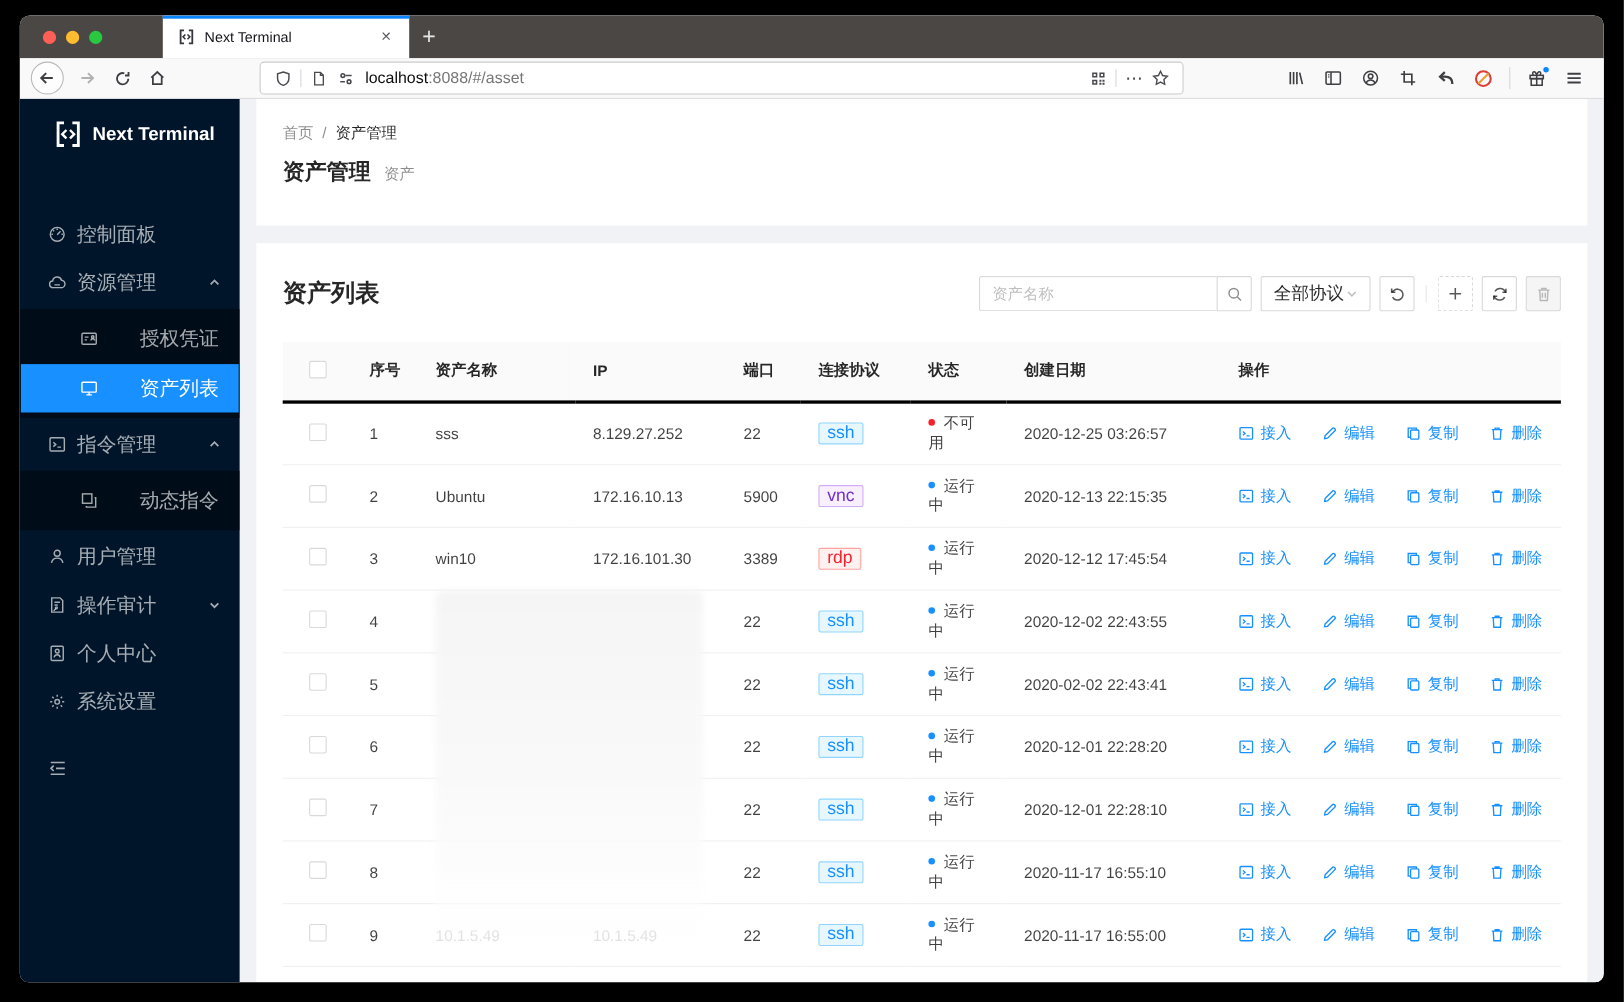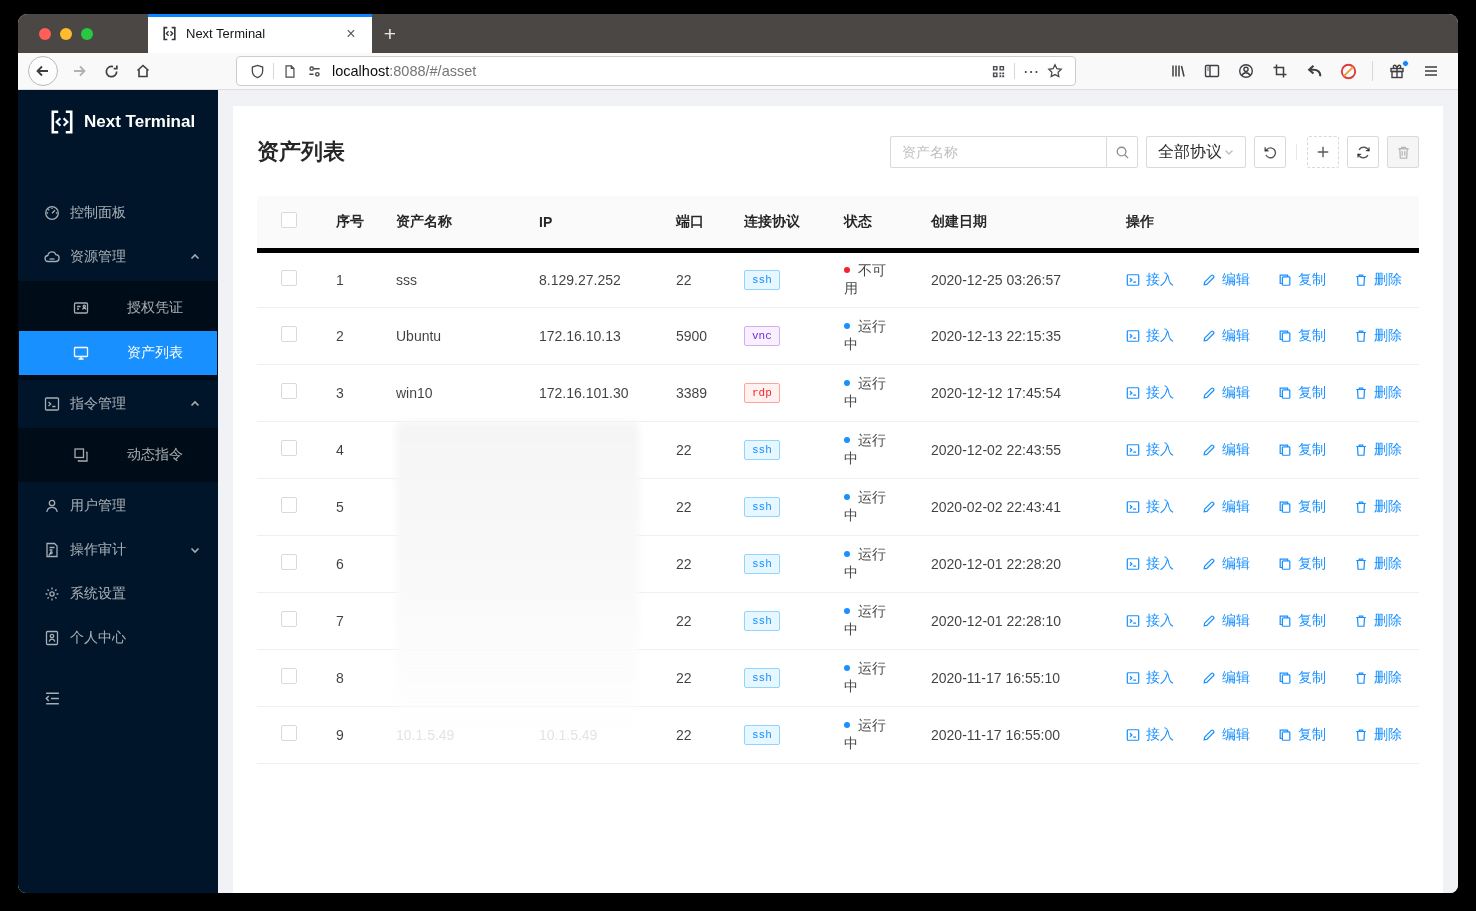--- a/index.html
+++ b/index.html
@@ -40,21 +40,21 @@
 
   
   .app { flex:1; display:flex; overflow:hidden; }
 
   
   .sidebar { width:200px; background:#001529; flex:none; display:flex; flex-direction:column; color:rgba(255,255,255,.65); }
   .logo { height:64px; display:flex; align-items:center; padding-left:31px; flex:none; }
   .logo-icon { color:#fff; margin-right:9px; }
   .logo-text { color:#fff; font-size:17px; font-weight:bold; white-space:nowrap; }
   .menu { margin-top:35px; }
-  .mi { height:40px; margin:4px 0; display:flex; align-items:center; padding-left:26px; font-size:14px; cursor:pointer; position:relative; }
+  .mi { height:40px; margin:4px 0; display:flex; align-items:center; padding-left:26px; font-size:18px; cursor:pointer; position:relative; }
   .mi .mic { width:16px; margin-right:10px; display:flex; justify-content:center; }
   .submenu { background:#000c17; padding:4px 0; }
   .submenu .mi { padding-left:54px; margin:1px; height:44px;gap:28px; }
   .mi.selected { background:#1890ff; color:#fff; }
   .chev { position:absolute; right:18px; color:rgba(255,255,255,.65); }
   .fold { margin-top:16px; height:40px; display:flex; align-items:center; padding-left:26px; }
 
   
   .main { flex:1; background:#f0f2f5; padding:0 15px; display:flex; flex-direction:column; overflow:hidden; }
   .page-header { background:#fff; height:115px; padding:22px 24px 0; flex:none; }
@@ -77,25 +77,25 @@
   .select { width:100px; height:32px; border:1px solid #d9d9d9; border-radius:2px; background:#fff; display:flex; align-items:center; justify-content:space-between; padding:0 11px; font-size:16px; color:rgba(0,0,0,.85); margin-left:8px; cursor:pointer; }
   .select .caret { color:#bfbfbf; }
   .ctl-gap { margin-left:8px; }
   .divider-v { width:1px; height:16px; background:#e8e8e8; margin:0 10px; }
   .btn.dashed { border-style:dashed; }
   .btn.disabled { background:#f5f5f5; color:rgba(0,0,0,.25); cursor:not-allowed; }
 
   
   .table-wrap { margin-top:22px; position:relative; }
   table { width:100%; border-collapse:collapse; table-layout:fixed; font-size:14px; color:rgba(0,0,0,.75); }
-  thead th { background:#fafafa; height:54px; font-weight:bold; color:rgba(0,0,0,.85); text-align:left; padding:0 16px; border-bottom:5px solid #000000; }
+  thead th { background:#fafafa; height:54px; font-weight:bold; color:rgba(0,0,0,.85); text-align:left; padding:0 16px; border-bottom:3px solid #000000; }
   tbody td { height:57px; padding:0 16px; border-bottom:1px solid #f0f0f0; }
   .cb { width:16px; height:16px; border:1px solid #d9d9d9; border-radius:2px; background:#fff; display:inline-block; cursor:pointer; }
   td.c-check, th.c-check { text-align:center; padding:0; }
-  .tag { display:inline-block; font-size:11px; line-height:18px; padding:0 7px; border-radius:2px; border:1px solid;font-family:Liberation Mono, monospace; }
+  .tag { display:inline-block; font-size:16px; line-height:18px; padding:0 7px; border-radius:2px; border:1px solid; }
   .tag-ssh { color:#1890ff; background:#e6f7ff; border-color:#91d5ff; }
   .tag-vnc { color:#722ed1; background:#f9f0ff; border-color:#d3adf7; }
   .tag-rdp { color:#f5222d; background:#fff1f0; border-color:#ffa39e; }
   .dot { display:inline-block; width:6px; height:6px; border-radius:50%; margin-right:8px; vertical-align:middle; position:relative; top:-1px; }
   .dot.error { background:#f5222d; } .dot.processing { background:#1890ff; }
   .actions { display:flex; align-items:center; gap:28px; white-space:nowrap; }
   .act { color:#1890ff; display:flex; align-items:center; gap:6px; cursor:pointer; text-decoration:none; }
   td.faint { color:#e2e2e4; }
   .privacy-blur { position:absolute; left:139px; top:226px; width:243px; height:318px; pointer-events:none;
     background:linear-gradient(180deg, rgba(245,245,246,.98) 0%, rgba(250,250,250,.96) 62%, rgba(253,253,253,.75) 84%, rgba(255,255,255,0) 100%);
@@ -350,50 +350,59 @@
           <span class="chev">
               <svg width="10" height="10" viewBox="0 0 10 10" fill="none" stroke="currentColor" stroke-width="1.6">
                 <path d="M1.5 3.5L5 7l3.5-3.5"></path>
               </svg>
             </span>
         </div>
 
         <div class="mi">
           <span class="mic">
               <svg width="16" height="16" viewBox="0 0 16 16" fill="none" stroke="currentColor" stroke-width="1.3">
-                <circle cx="8" cy="8" r="2.1"></circle>
-                <path d="M8 1.6v1.9M8 12.5v1.9M1.6 8h1.9M12.5 8h1.9M3.5 3.5l1.3 1.3M11.2 11.2l1.3 1.3M12.5 3.5l-1.3 1.3M4.8 11.2l-1.3 1.3"></path>
-              </svg>
-            </span>
-          <span>系统设置</span>
+                <rect x="2.5" y="1.5" width="11" height="13" rx="1"></rect>
+                <circle cx="8" cy="6" r="1.7"></circle>
+                <path d="M5.2 11.6c.4-1.6 1.4-2.4 2.8-2.4s2.4.8 2.8 2.4"></path>
+              </svg>
+            </span>
+          <span>个人中心</span>
         </div>
 
         <div class="mi">
           <span class="mic">
               <svg width="16" height="16" viewBox="0 0 16 16" fill="none" stroke="currentColor" stroke-width="1.3">
-                <rect x="2.5" y="1.5" width="11" height="13" rx="1"></rect>
-                <circle cx="8" cy="6" r="1.7"></circle>
-                <path d="M5.2 11.6c.4-1.6 1.4-2.4 2.8-2.4s2.4.8 2.8 2.4"></path>
-              </svg>
-            </span>
-          <span>个人中心</span>
+                <circle cx="8" cy="8" r="2.1"></circle>
+                <path d="M8 1.6v1.9M8 12.5v1.9M1.6 8h1.9M12.5 8h1.9M3.5 3.5l1.3 1.3M11.2 11.2l1.3 1.3M12.5 3.5l-1.3 1.3M4.8 11.2l-1.3 1.3"></path>
+              </svg>
+            </span>
+          <span>系统设置</span>
         </div>
       </div>
 
       <div class="fold">
         <span>
             <svg width="17" height="17" viewBox="0 0 16 16" fill="none" stroke="currentColor" stroke-width="1.4">
               <path d="M2 3h12M6.5 8H14M2 13h12M4.5 5.7L2.2 8l2.3 2.3"></path>
             </svg>
           </span>
       </div>
     </div>
 
     <div class="main">
 
+      <div class="page-header">
+        <div class="breadcrumb">
+          <span>首页</span><span class="sep">/</span><span class="cur">资产管理</span>
+        </div>
+        <div class="ph-title-row">
+          <span class="ph-title">资产管理</span>
+          <span class="ph-sub">资产</span>
+        </div>
+      </div>
 
       <div class="card">
         <div class="card-head">
           <div class="card-title">资产列表</div>
           <div class="controls">
             <div class="search-group">
               <input class="search-input" placeholder="资产名称" style="">
               <span class="btn search-btn">
                 <svg width="15" height="15" viewBox="0 0 16 16" fill="none" stroke="currentColor" stroke-width="1.4">
                     <circle cx="7" cy="7" r="4.6"></circle>

